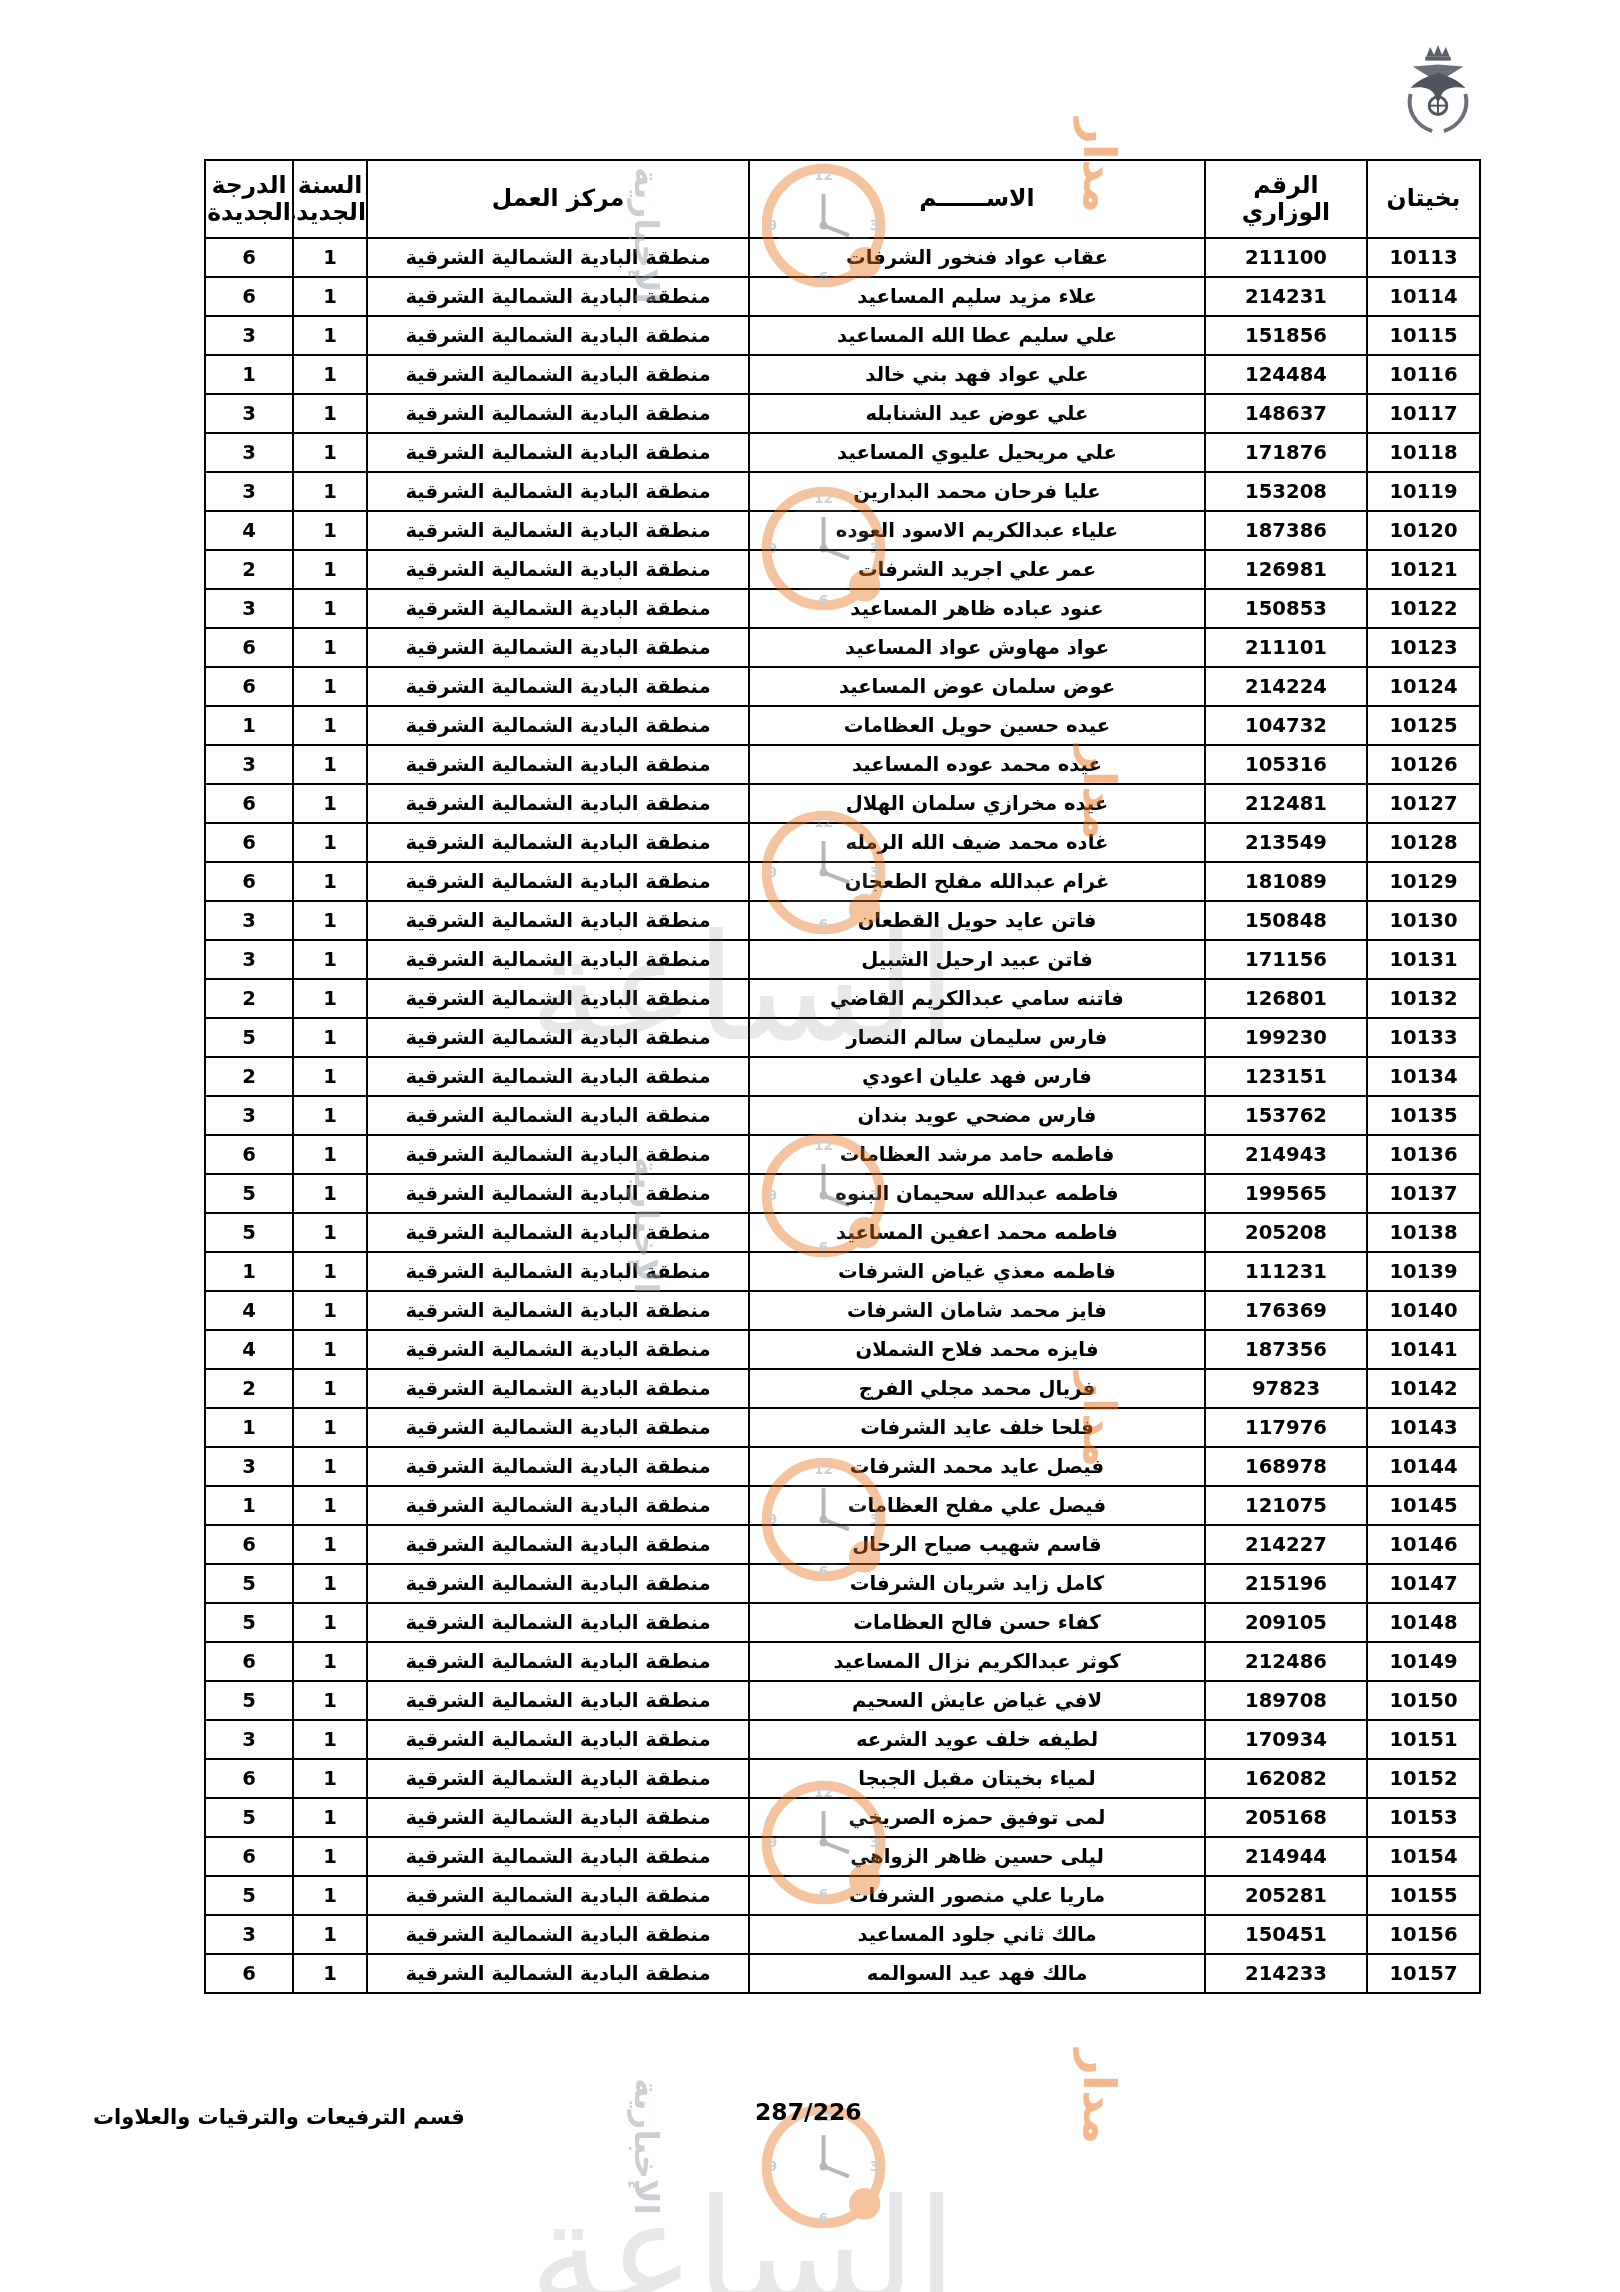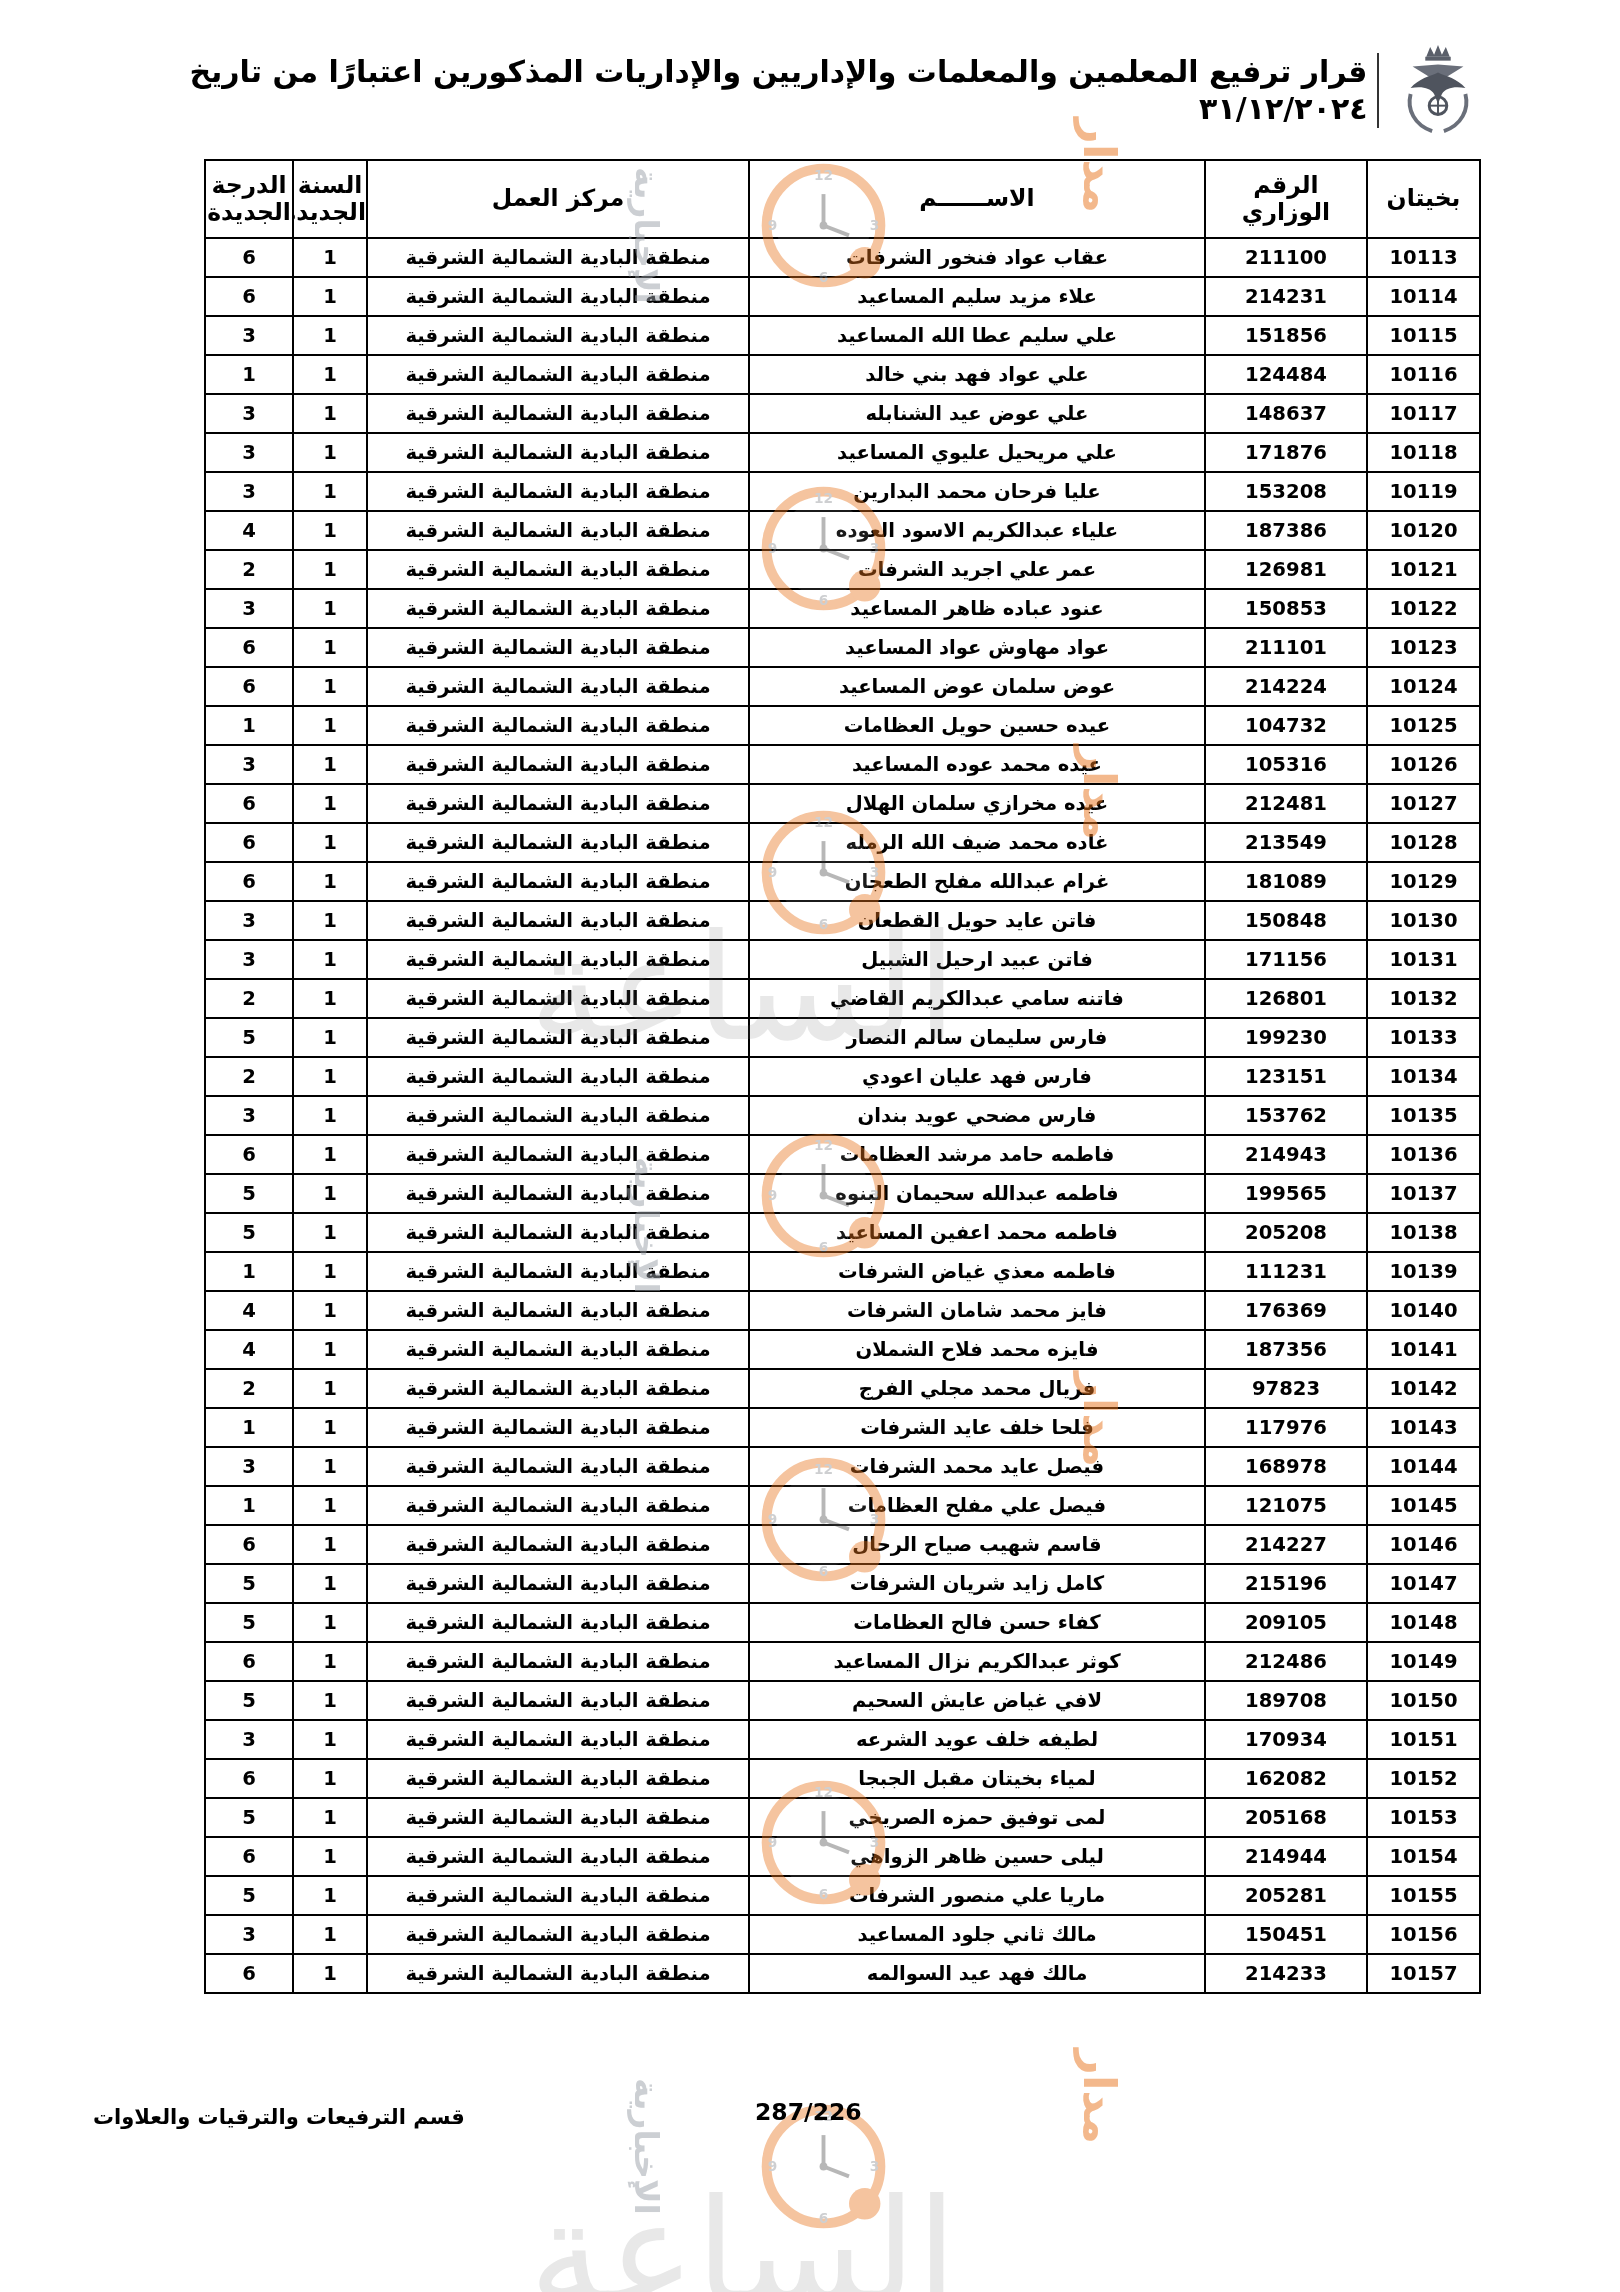--- a/index.html
+++ b/index.html
@@ -195,21 +195,20 @@
 
       <path d="M46 30 C38 34 26 36 18 46 C30 44 38 46 42 52 L46 62 L50 52 C54 46 62 44 74 46 C66 36 54 34 46 30 Z" fill="#4f545e"></path>
 
       <circle cx="46" cy="64" r="9" fill="none" stroke="#4f545e" stroke-width="3"></circle>
       <line x1="37" y1="64" x2="55" y2="64" stroke="#4f545e" stroke-width="2"></line>
       <line x1="46" y1="55" x2="46" y2="73" stroke="#4f545e" stroke-width="2"></line>
 
       <path d="M18 52 C14 68 22 84 40 90" fill="none" stroke="#6a6f7a" stroke-width="4"></path>
       <path d="M74 52 C78 68 70 84 52 90" fill="none" stroke="#6a6f7a" stroke-width="4"></path>
     </svg>
-    <div class="doc-title">قرار ترفيع المعلمين والمعلمات والإداريين والإداريات المذكورين اعتبارًا من تاريخ ٣١/١٢/٢٠٢٤</div>
   </div>
 
   <div class="table-wrap">
     <table class="promotions">
       <colgroup>
         <col class="c-serial">
           <col class="c-ministry">
           <col class="c-name">
         <col class="c-center">
           <col class="c-year">

